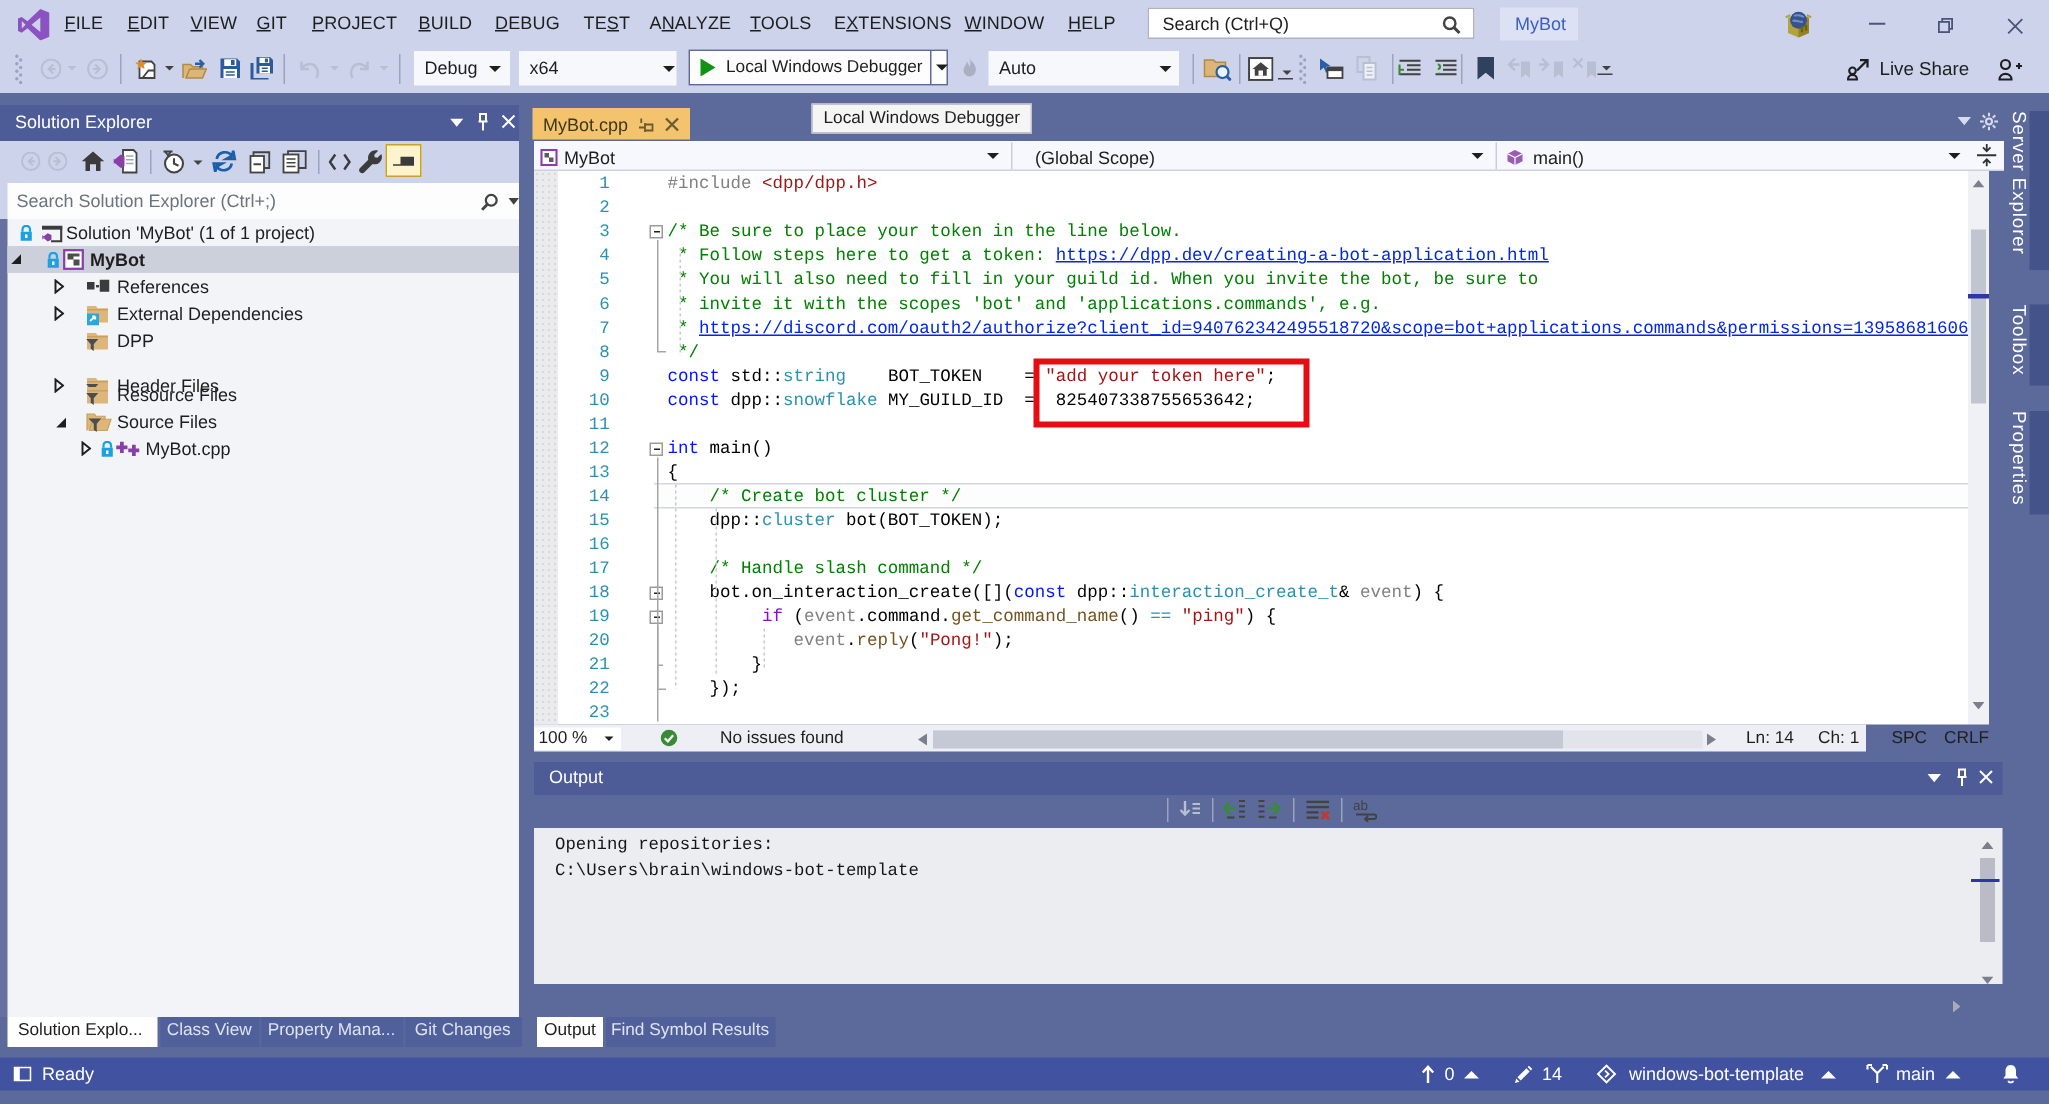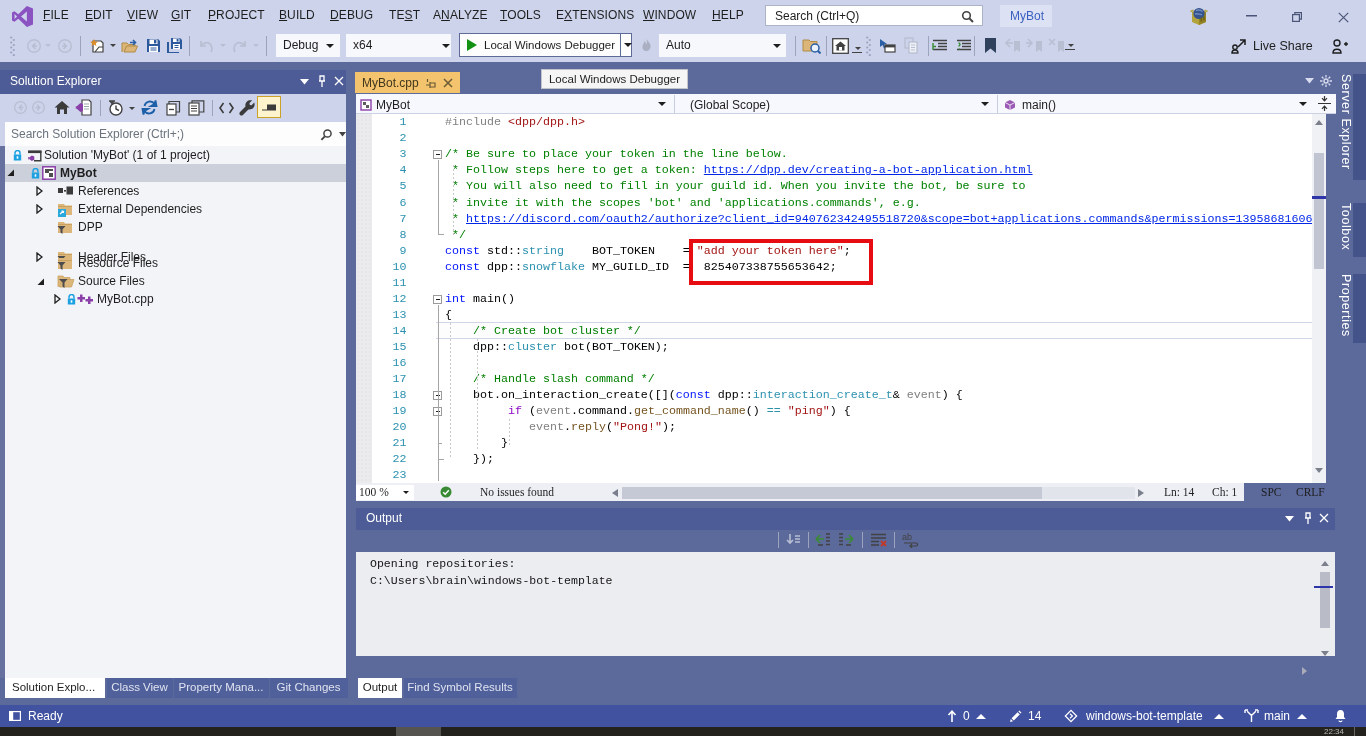--- a/index.html
+++ b/index.html
@@ -24,21 +24,21 @@
 #se-body { left:0; top:146px; width:346px; height:531.5px; background:#f3f4f8; border-left:5px solid #66719f; }
 .trow { position:absolute; left:5px; width:341px; height:18px; }
 .trow .lbl { position:absolute; top:2px; font-size:12px; color:#1e1e1e; }
 
 #ed-tabrow { left:356px; top:70px; width:980px; height:24px; background:#5c699b; }
 #ed-tab { left:355px; top:72px; width:105px; height:21px; background:#f3c36e; color:#433a1f; }
 #ed-nav { left:356px; top:94px; width:980px; height:19.5px; background:#f7f8fd; border-bottom:1px solid #ccd1e4; }
 #ed-code { left:356px; top:114px; width:956px; height:368.5px; background:#ffffff; overflow:hidden; }
 #ed-gutter { left:356px; top:114px; width:16px; height:368.5px; background:#ebebee; background-image:radial-gradient(#d8d8dc 22%, transparent 26%); background-size:4px 4px; z-index:2; }
 #ed-scroll { left:1312px; top:114px; width:14px; height:368.5px; background:#f0f1f5; }
-#ed-bottom { left:356px; top:482.5px; width:888px; height:18px; background:#edeff5;font-family:Liberation Serif, serif; }
+#ed-bottom { left:356px; top:482.5px; width:888px; height:18px; background:#edeff5; }
 pre.code { position:absolute; font-family:"Liberation Mono", monospace; font-size:11.66px; line-height:16.05px; white-space:pre; }
 #lines { left:20.5px; top:0.3px; width:30px; text-align:right; color:#2b91af; }
 #src { left:89px; top:0.3px; color:#000; }
 .kw { color:#0014ff;text-align:center; } .ck { color:#8f08c4; } .ty { color:#2b91af; } .st { color:#a31515; }
 .cm { color:#008000; } .pp { color:#808080; } .pr { color:#808080; } .fn { color:#74531f; }
 .url { color:#0026e8; text-decoration:underline; }
 
 #out-title { left:356px; top:508px; width:979px; height:21.5px; background:#4d5c96; color:#fff; }
 #out-tools { left:356px; top:529.5px; width:979px; height:22px; background:#ccd3eb; }
 #out-body { left:356px; top:551.5px; width:979px; height:104px; background:#ecedf1; }
@@ -746,19 +746,14 @@
         <path d="M7.5 13 V6.5 M7.5 6.5 L3.2 2.2 M7.5 6.5 L11.8 2.2 M1 1 H4 M1 1 V4 M14 1 H11 M14 1 V4" stroke="#fff" stroke-width="1.4" fill="none"></path>
       </svg>
     <div class="abs white" style="left:1264px;top:4px;">main</div>
     <div class="abs" style="left:1297px;top:9px;width:0;height:0;border-left:5px solid transparent;border-right:5px solid transparent;border-bottom:5px solid #fff;"></div>
     <svg class="abs" style="left:1334px;top:4px;" width="13" height="14" viewBox="0 0 13 14">
         <path d="M6.5 1 C4 1 3 3 3 5 V8 L1.5 10 H11.5 L10 8 V5 C10 3 9 1 6.5 1 Z" fill="#fff"></path>
         <path d="M5 11.5 C5 13 8 13 8 11.5" stroke="#fff" stroke-width="1.2" fill="none"></path>
       </svg>
   </div>
 
-  <div class="abs" id="taskbar">
-    <div class="abs" style="left:396px;top:0;width:45px;height:9px;background:#56544e;"></div>
-    <div class="abs" style="left:1354px;top:0;width:1px;height:9px;background:#6a6861;"></div>
-    <div class="abs" style="left:1324px;top:0px;color:#b9b7b2;font-size:8px;">22:34</div>
-  </div>
 
 </div>
 
 </body></html>

